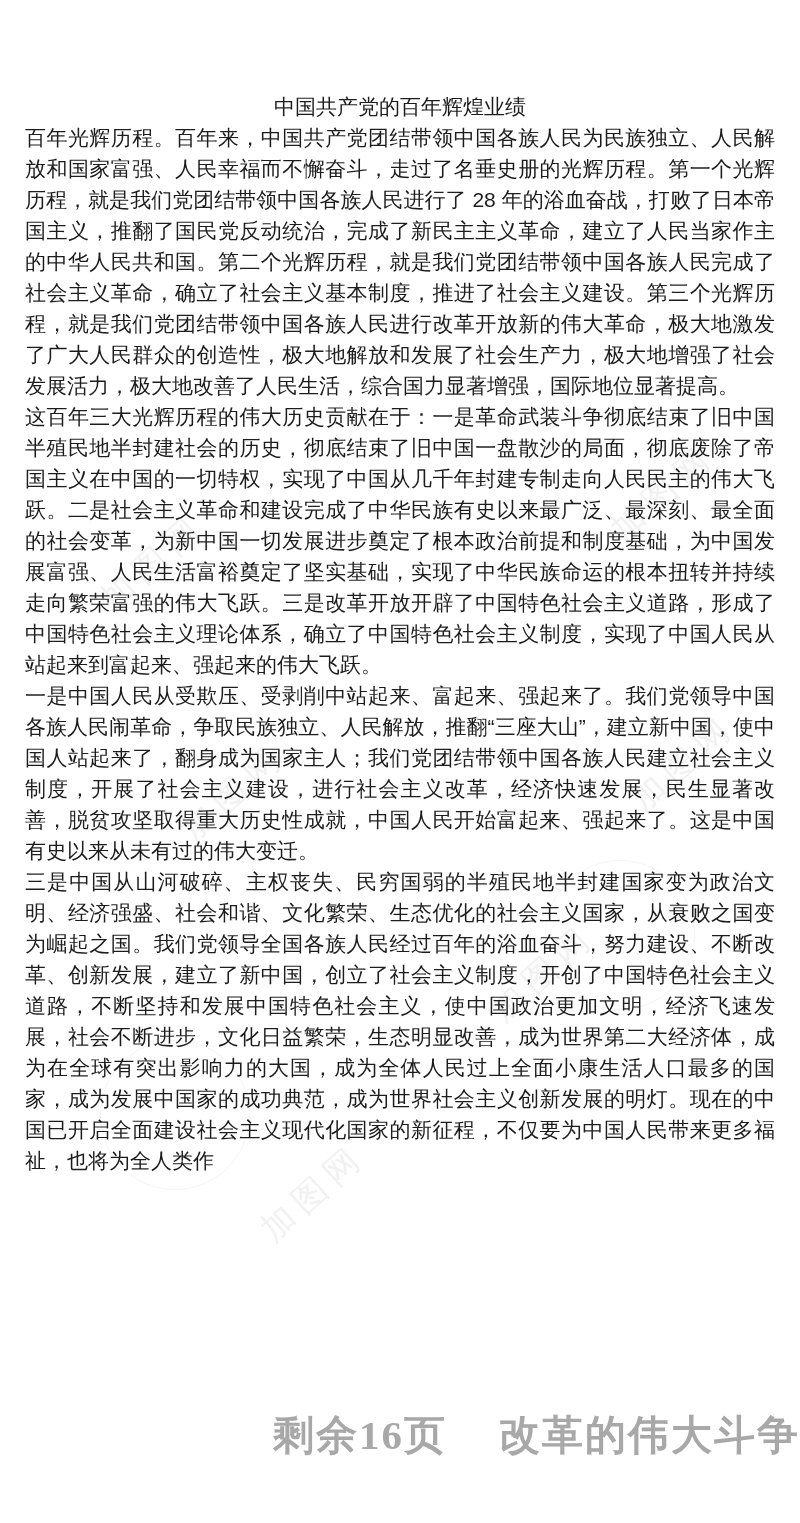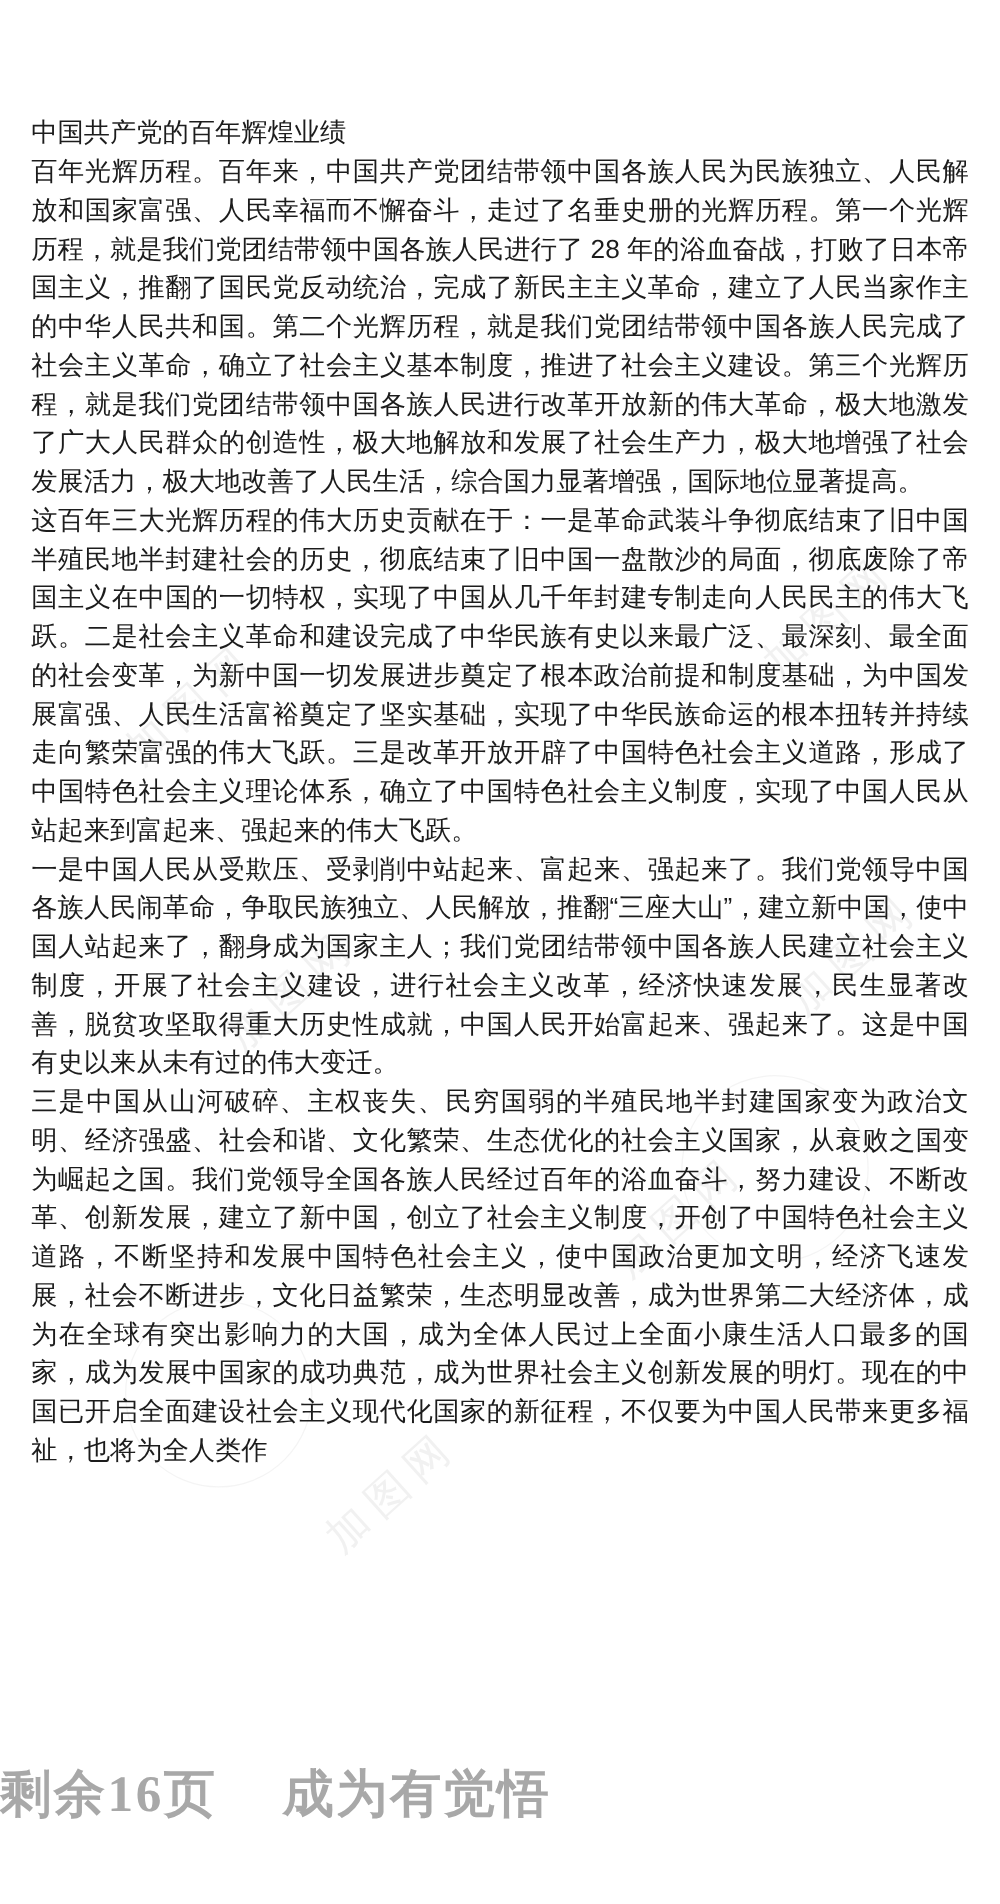--- a/index.html
+++ b/index.html
@@ -36,29 +36,29 @@
     overflow: hidden;
     position: relative;
   }
   .top-clip .inner { margin-top: -13px; }
   .gap-pagebreak { height: 60px; }
   .blank-line { height: 31px; }
   .heading {
     font-size: 21px;
     line-height: 31px;
     margin: 0;
-    text-align: left;
+    text-align: center;
   }
   .footer {
     position: absolute;
     top: 1408px;
     left: 0;
     width: 800px;
     display: flex;
-    justify-content: flex-start;
+    justify-content: flex-end;
     gap: 52px;
     z-index: 3;
   }
   .footer span {
     font-family: "Liberation Serif", "DejaVu Serif", serif;
     font-weight: bold;
     font-size: 41px;
     color: #a8a8a8;
     letter-spacing: 2px;
   }
@@ -117,16 +117,16 @@
     <div class="heading">中国共产党的百年辉煌业绩</div>
 
     <p class="para">百年光辉历程。百年来，中国共产党团结带领中国各族人民为民族独立、人民解放和国家富强、人民幸福而不懈奋斗，走过了名垂史册的光辉历程。第一个光辉历程，就是我们党团结带领中国各族人民进行了 28 年的浴血奋战，打败了日本帝国主义，推翻了国民党反动统治，完成了新民主主义革命，建立了人民当家作主的中华人民共和国。第二个光辉历程，就是我们党团结带领中国各族人民完成了社会主义革命，确立了社会主义基本制度，推进了社会主义建设。第三个光辉历程，就是我们党团结带领中国各族人民进行改革开放新的伟大革命，极大地激发了广大人民群众的创造性，极大地解放和发展了社会生产力，极大地增强了社会发展活力，极大地改善了人民生活，综合国力显著增强，国际地位显著提高。</p>
     <p class="para">这百年三大光辉历程的伟大历史贡献在于：一是革命武装斗争彻底结束了旧中国半殖民地半封建社会的历史，彻底结束了旧中国一盘散沙的局面，彻底废除了帝国主义在中国的一切特权，实现了中国从几千年封建专制走向人民民主的伟大飞跃。二是社会主义革命和建设完成了中华民族有史以来最广泛、最深刻、最全面的社会变革，为新中国一切发展进步奠定了根本政治前提和制度基础，为中国发展富强、人民生活富裕奠定了坚实基础，实现了中华民族命运的根本扭转并持续走向繁荣富强的伟大飞跃。三是改革开放开辟了中国特色社会主义道路，形成了中国特色社会主义理论体系，确立了中国特色社会主义制度，实现了中国人民从站起来到富起来、强起来的伟大飞跃。</p>
     <p class="para">一是中国人民从受欺压、受剥削中站起来、富起来、强起来了。我们党领导中国各族人民闹革命，争取民族独立、人民解放，推翻“三座大山”，建立新中国，使中国人站起来了，翻身成为国家主人；我们党团结带领中国各族人民建立社会主义制度，开展了社会主义建设，进行社会主义改革，经济快速发展，民生显著改善，脱贫攻坚取得重大历史性成就，中国人民开始富起来、强起来了。这是中国有史以来从未有过的伟大变迁。</p>
     <p class="para">三是中国从山河破碎、主权丧失、民穷国弱的半殖民地半封建国家变为政治文明、经济强盛、社会和谐、文化繁荣、生态优化的社会主义国家，从衰败之国变为崛起之国。我们党领导全国各族人民经过百年的浴血奋斗，努力建设、不断改革、创新发展，建立了新中国，创立了社会主义制度，开创了中国特色社会主义道路，不断坚持和发展中国特色社会主义，使中国政治更加文明，经济飞速发展，社会不断进步，文化日益繁荣，生态明显改善，成为世界第二大经济体，成为在全球有突出影响力的大国，成为全体人民过上全面小康生活人口最多的国家，成为发展中国家的成功典范，成为世界社会主义创新发展的明灯。现在的中国已开启全面建设社会主义现代化国家的新征程，不仅要为中国人民带来更多福祉，也将为全人类作</p>
   </div>
 
   <div class="footer">
     <span>剩余16页</span>
-    <span>成为有觉悟</span>
+    <span>改革的伟大斗争</span>
   </div>
 
 </div>
 
 </body></html>

